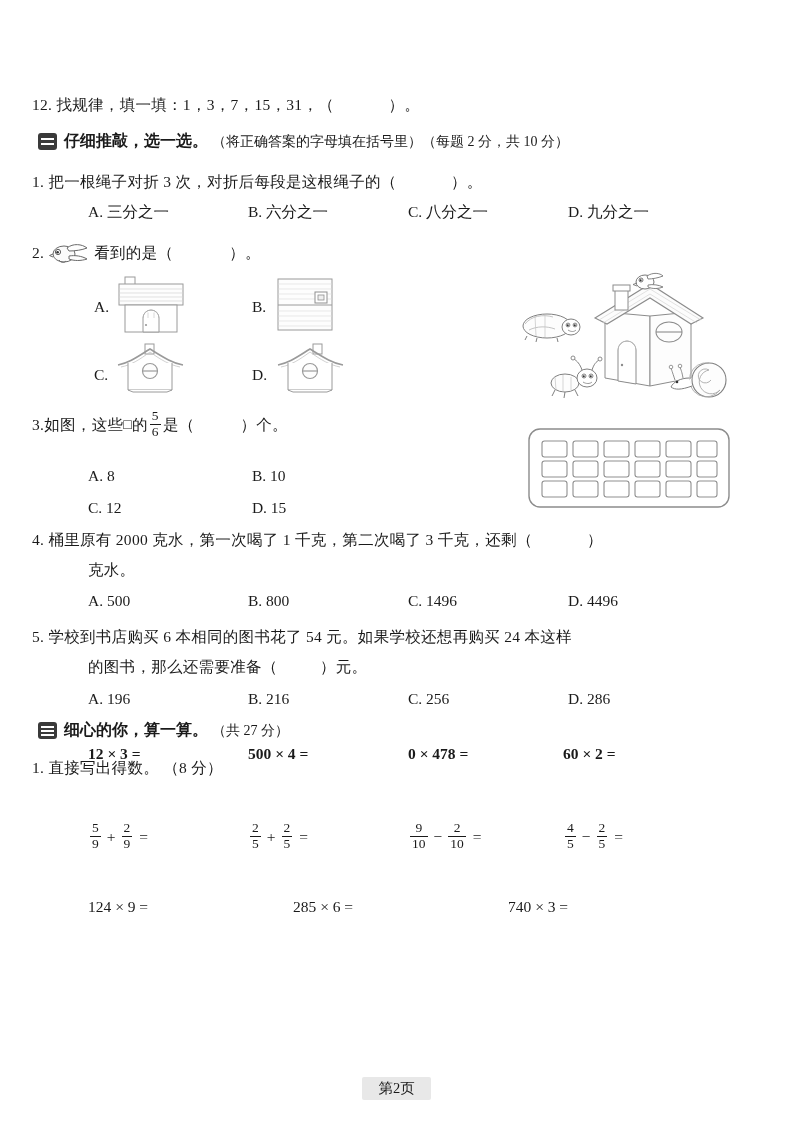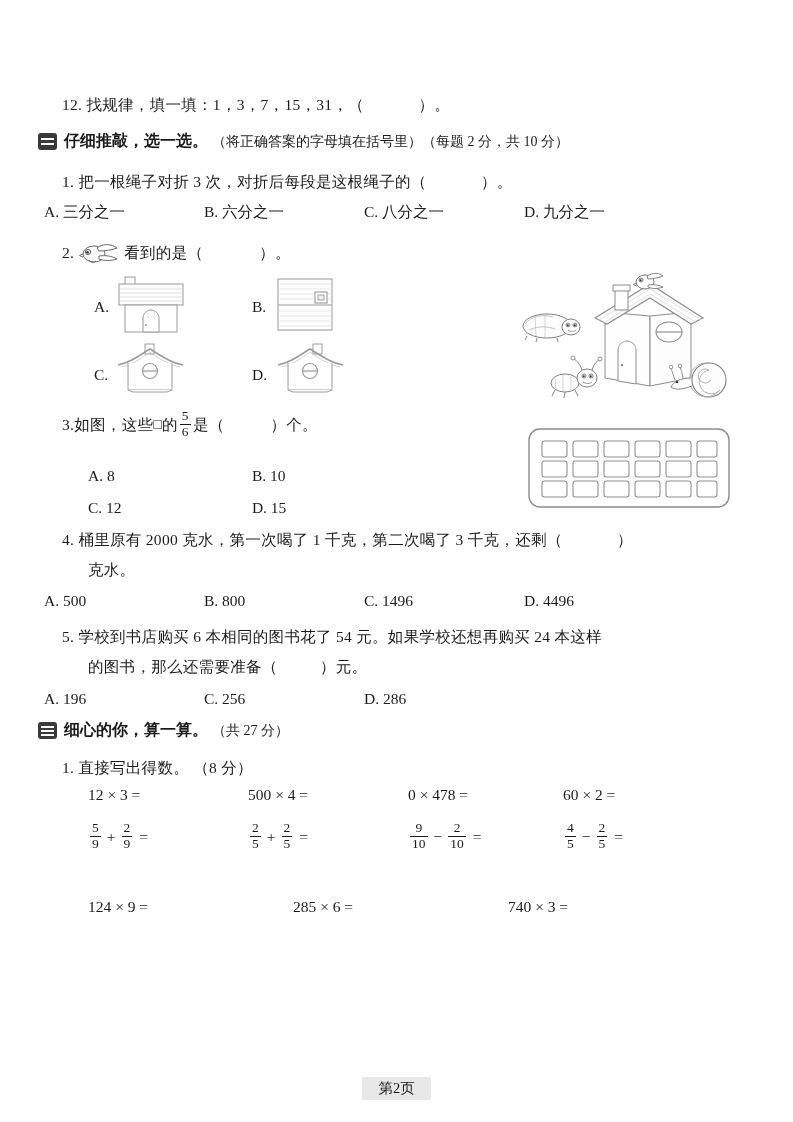--- a/index.html
+++ b/index.html
@@ -9,21 +9,21 @@
     background: #ffffff;
     font-family: "Liberation Serif", "DejaVu Serif", serif;
     color: #1a1a1a;
     position: relative;
     overflow: hidden;
   }
   .page { position:absolute; left:0; top:0; width:793px; height:1122px; }
 
   
   .q-line { font-size: 15.5px; line-height: 30px; letter-spacing: .3px; }
-  .indent1 { margin-left: 62px; }
+  .indent1 { margin-left: 32px; }
   .indent2 { margin-left: 88px; }
 
   
   .section-head {
     display:flex; align-items:center; gap:4px;
     margin-left: 38px; font-size: 16.5px;
     font-family: "DejaVu Sans", "Liberation Sans", sans-serif;
     font-weight: 700;
   }
   .sec-icon {
@@ -36,21 +36,21 @@
     background:#ffffff;
   }
   .sec-icon::before { top:5px; }
   .sec-icon::after  { top:10px; }
   .sec-icon.three::before{ top:4px; box-shadow:0 4px 0 #fff; }
   .sec-icon.three::after { top:12px; }
   .sec-title { font-weight:700; font-family:"DejaVu Sans","Liberation Sans",sans-serif; font-size:16px;text-align:right;}
   .sec-note { font-weight:400; font-size:14px; font-family:"Liberation Serif",serif; }
 
   
-  .opts { display:flex; font-size:15.5px; margin-left:44px; line-height:30px; }
+  .opts { display:flex; font-size:15.5px; margin-left:88px; line-height:30px; }
   .opts > span { display:inline-block; }
   .ow1 { width:160px; } .ow2 { width:160px; } .ow3 { width:160px; }
 
   
   .frac { display:inline-flex; flex-direction:column; align-items:center;
           vertical-align:middle; font-size:13.5px; line-height:1.08; margin:0 2px;
           position:relative; top:-1px; }
   .frac .num { padding:0 2px; }
   .frac .den { padding:0 2px; border-top:1.1px solid #1a1a1a; }
 
@@ -384,20 +384,24 @@
   <div class="q-line indent2" style="position:absolute; left:0; top:652px;">
     <span>的图书，那么还需要准备（</span>
     <span class="blank-sm"></span>
     <span>）元。</span>
   </div>
   <div class="opts" style="position:absolute; left:0; top:684px;">
     <span class="ow1">
       <span>A.</span>
       <span>196</span>
     </span>
+    <span class="ow2">
+      <span>B.</span>
+      <span>216</span>
+    </span>
     <span class="ow3">
       <span>C.</span>
       <span>256</span>
     </span>
     <span>
       <span>D.</span>
       <span>286</span>
     </span>
   </div>
 
@@ -406,21 +410,21 @@
     <span class="sec-title">细心的你，算一算。</span>
     <span class="sec-note">（共 27 分）</span>
   </div>
 
   <div class="q-line indent1" style="position:absolute; left:0; top:753px;">
     <span>1.</span>
     <span>直接写出得数。</span>
     <span>（8 分）</span>
   </div>
 
-  <div class="calc-row" style="position:absolute; left:0; top:786px;">
+  <div class="calc-row" style="position:absolute; left:0; top:745px;font-weight:bold;">
     <span style="width:160px;">12 × 3 =</span>
     <span style="width:160px;">500 × 4 =</span>
     <span style="width:155px;">0 × 478 =</span>
     <span>60 × 2 =</span>
   </div>
 
   <div class="calc-row" style="position:absolute; left:0; top:822px; align-items:center;">
     <span style="width:160px; display:flex !important; align-items:center;">
       <span class="frac">
         <span class="num">5</span>

